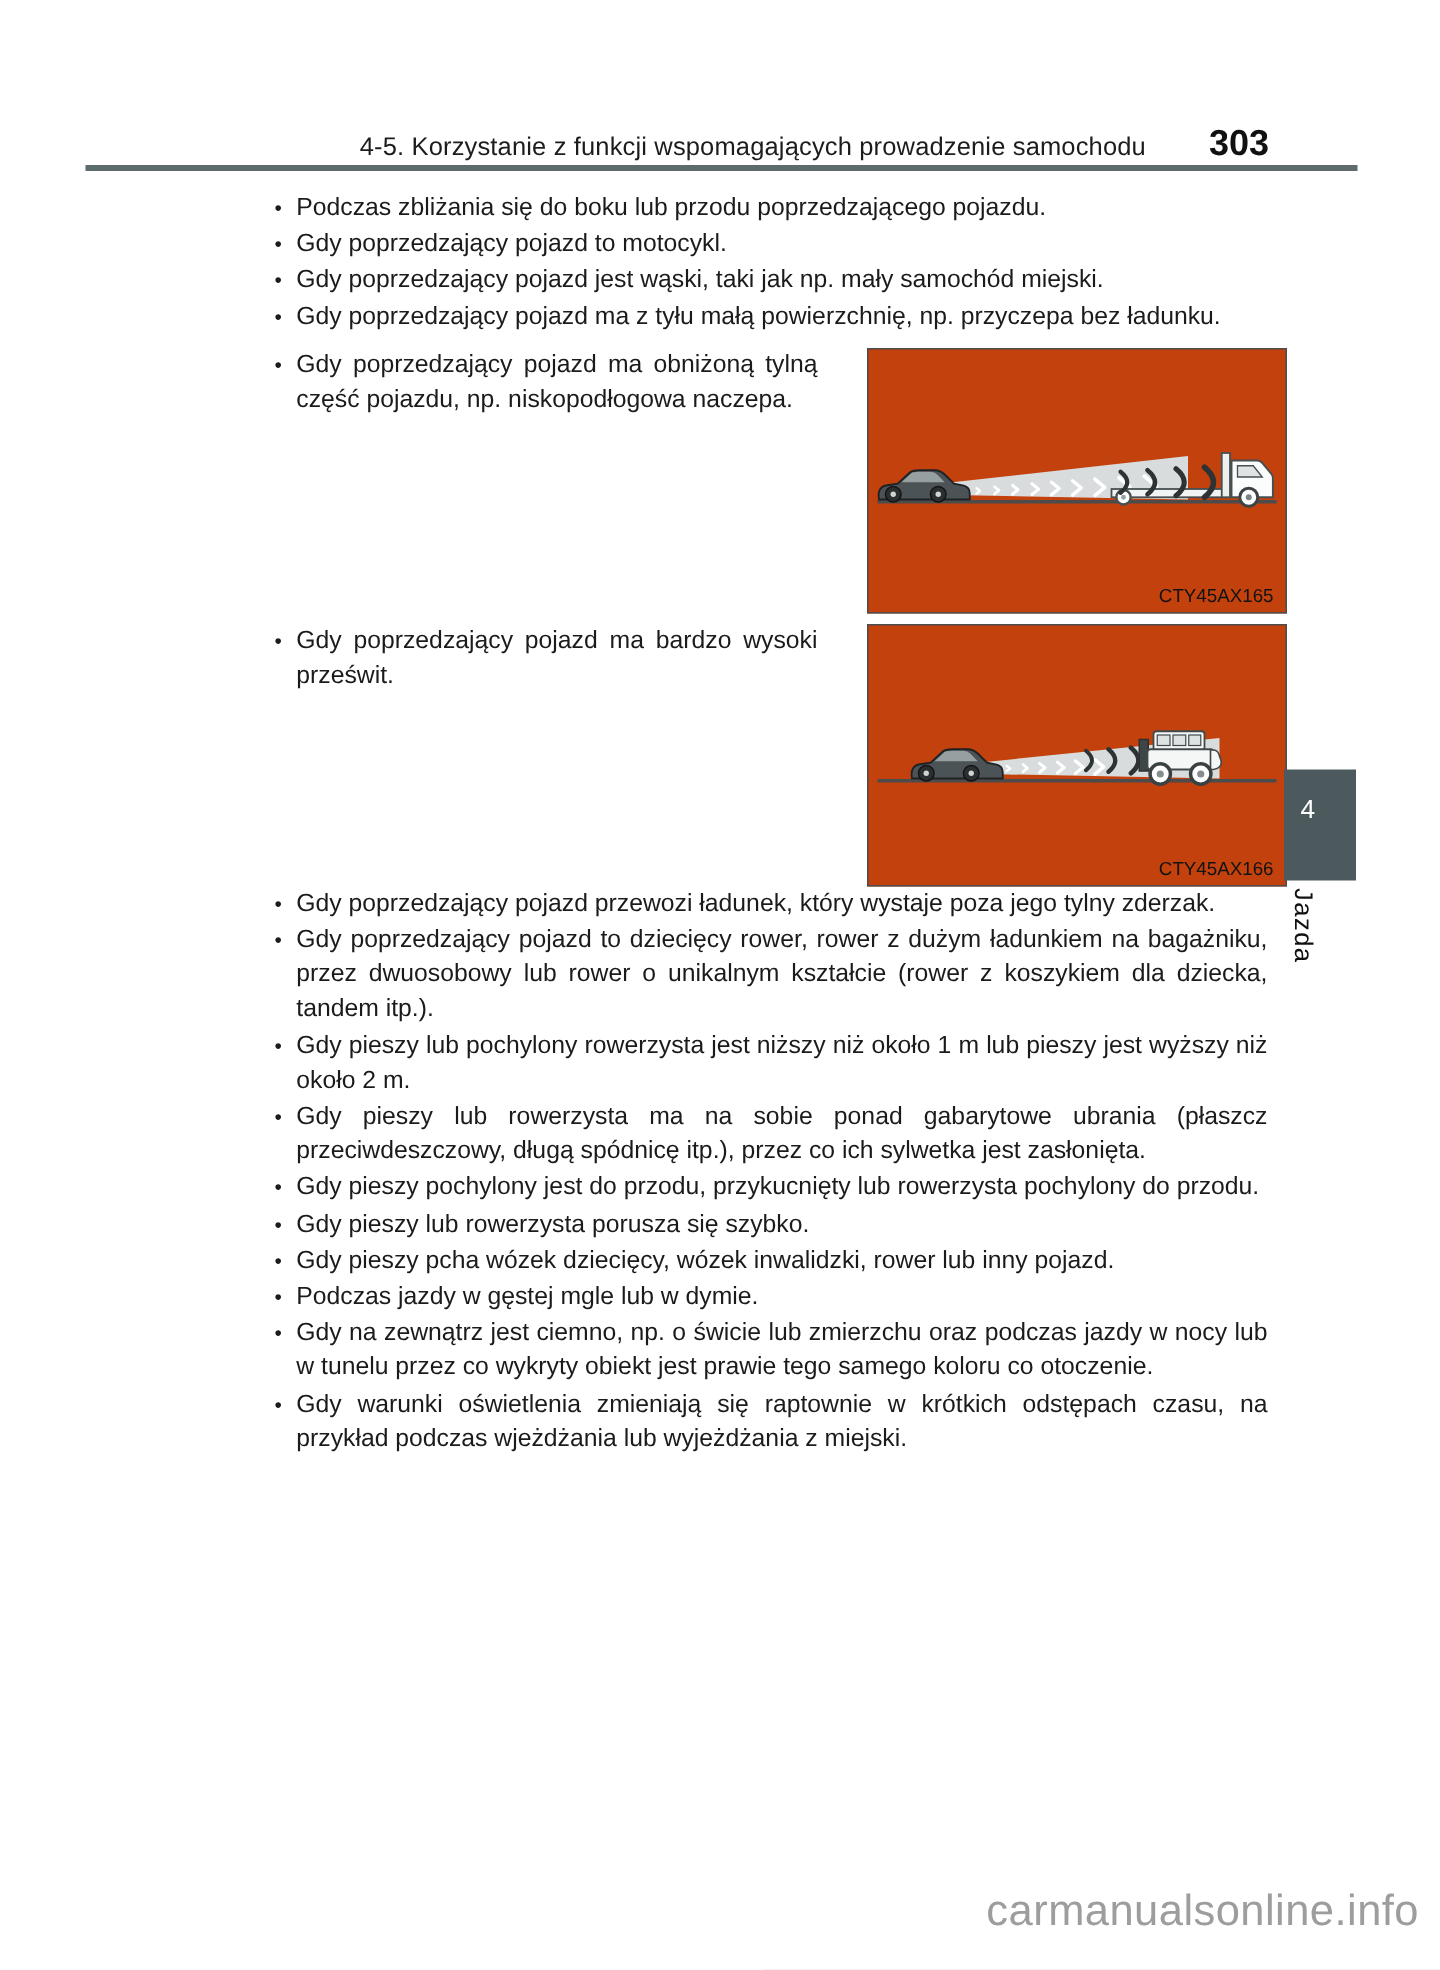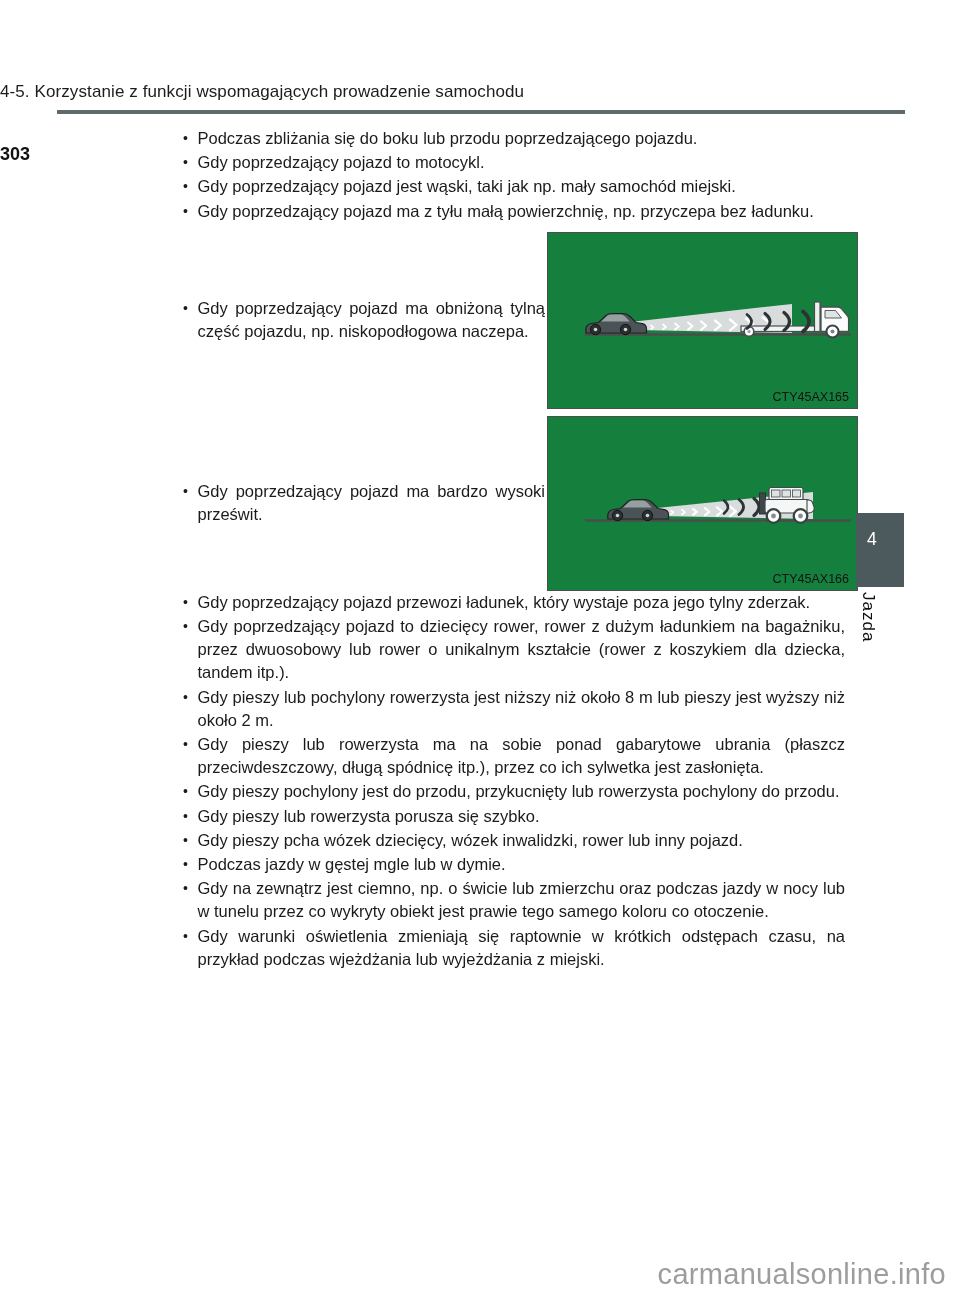--- a/index.html
+++ b/index.html
@@ -8,48 +8,48 @@
     width:960px;height:1313px;
     margin:0 auto;
     background:#ffffff;
     font-family:"Liberation Sans", sans-serif;
     color:#1b1b1b;
     overflow:hidden;
   }
   
   .header{
     position:absolute;left:0;top:82px;width:846px;
-    display:flex;justify-content:flex-end;align-items:baseline;gap:42px;flex-direction:column;
+    display:flex;justify-content:flex-end;align-items:baseline;gap:42px;
   }
   .header .title{font-size:17px;letter-spacing:.1px;color:#1c1c1c;white-space:nowrap;}
-  .header .pageno{font-size:18px;font-weight:bold;color:#111;}
+  .header .pageno{font-size:24px;font-weight:bold;color:#111;}
   .header-rule{
     position:absolute;left:57px;top:110px;width:848px;height:4px;
     background:#5d6b6d;
   }
   
   .content{position:absolute;left:182px;top:127px;width:676px;}
   ul.blist{list-style:none;margin:0;padding:0 13px 0 0;}
   ul.blist li{
     position:relative;padding-left:15.5px;
     font-size:16.5px;line-height:23.2px;
     text-align:justify;margin-bottom:1px;
   }
   ul.blist li::before{
     content:"\2022";
     position:absolute;left:1px;top:0;
     font-size:14px;line-height:23.2px;color:#1b1b1b;
   }
   
-  .fig-row{display:flex;align-items:center;margin-top:9px;}
+  .fig-row{display:flex;align-items:flex-start;margin-top:9px;}
   .fig-row .fig-text{width:363px;padding-right:0;}
   .fig-row .fig-text ul.blist{padding-right:0;}
   .figure-box{
     margin:0 0 0 auto;width:278px;
-    border:1.5px solid #4d4d4d;background:#15803d;position:relative;padding-left:31px;
+    border:1.5px solid #4d4d4d;background:#c2410c;position:relative;
   }
   .figure-box svg{display:block;}
   .row2{margin-top:7px;}
   .list2{margin-top:10px;}
   
   .tab-box{
     position:absolute;left:856px;top:513px;width:48px;height:74px;
     background:#4d5a5d;
   }
   .tab-box .tab-num{
@@ -196,21 +196,21 @@
             <circle cx="221.5" cy="99" r="2.4" fill="#858d8f"></circle>
           </g>
           <text class="figcap" x="270" y="166" text-anchor="end">CTY45AX166</text>
         </svg>
       </figure>
     </div>
 
     <ul class="blist list2">
       <li>Gdy poprzedzający pojazd przewozi ładunek, który wystaje poza jego tylny zderzak.</li>
       <li>Gdy poprzedzający pojazd to dziecięcy rower, rower z dużym ładunkiem na bagażniku, przez dwuosobowy lub rower o unikalnym kształcie (rower z koszykiem dla dziecka, tandem itp.).</li>
-      <li>Gdy pieszy lub pochylony rowerzysta jest niższy niż około 8 m lub pieszy jest wyższy niż około 2 m.</li>
+      <li>Gdy pieszy lub pochylony rowerzysta jest niższy niż około 1 m lub pieszy jest wyższy niż około 2 m.</li>
       <li>Gdy pieszy lub rowerzysta ma na sobie ponad gabarytowe ubrania (płaszcz przeciwdeszczowy, długą spódnicę itp.), przez co ich sylwetka jest zasłonięta.</li>
       <li>Gdy pieszy pochylony jest do przodu, przykucnięty lub rowerzysta pochylony do przodu.</li>
       <li>Gdy pieszy lub rowerzysta porusza się szybko.</li>
       <li>Gdy pieszy pcha wózek dziecięcy, wózek inwalidzki, rower lub inny pojazd.</li>
       <li>Podczas jazdy w gęstej mgle lub w dymie.</li>
       <li>Gdy na zewnątrz jest ciemno, np. o świcie lub zmierzchu oraz podczas jazdy w nocy lub w tunelu przez co wykryty obiekt jest prawie tego samego koloru co otoczenie.</li>
       <li>Gdy warunki oświetlenia zmieniają się raptownie w krótkich odstępach czasu, na przykład podczas wjeżdżania lub wyjeżdżania z miejski.</li>
     </ul>
   </div>
 

